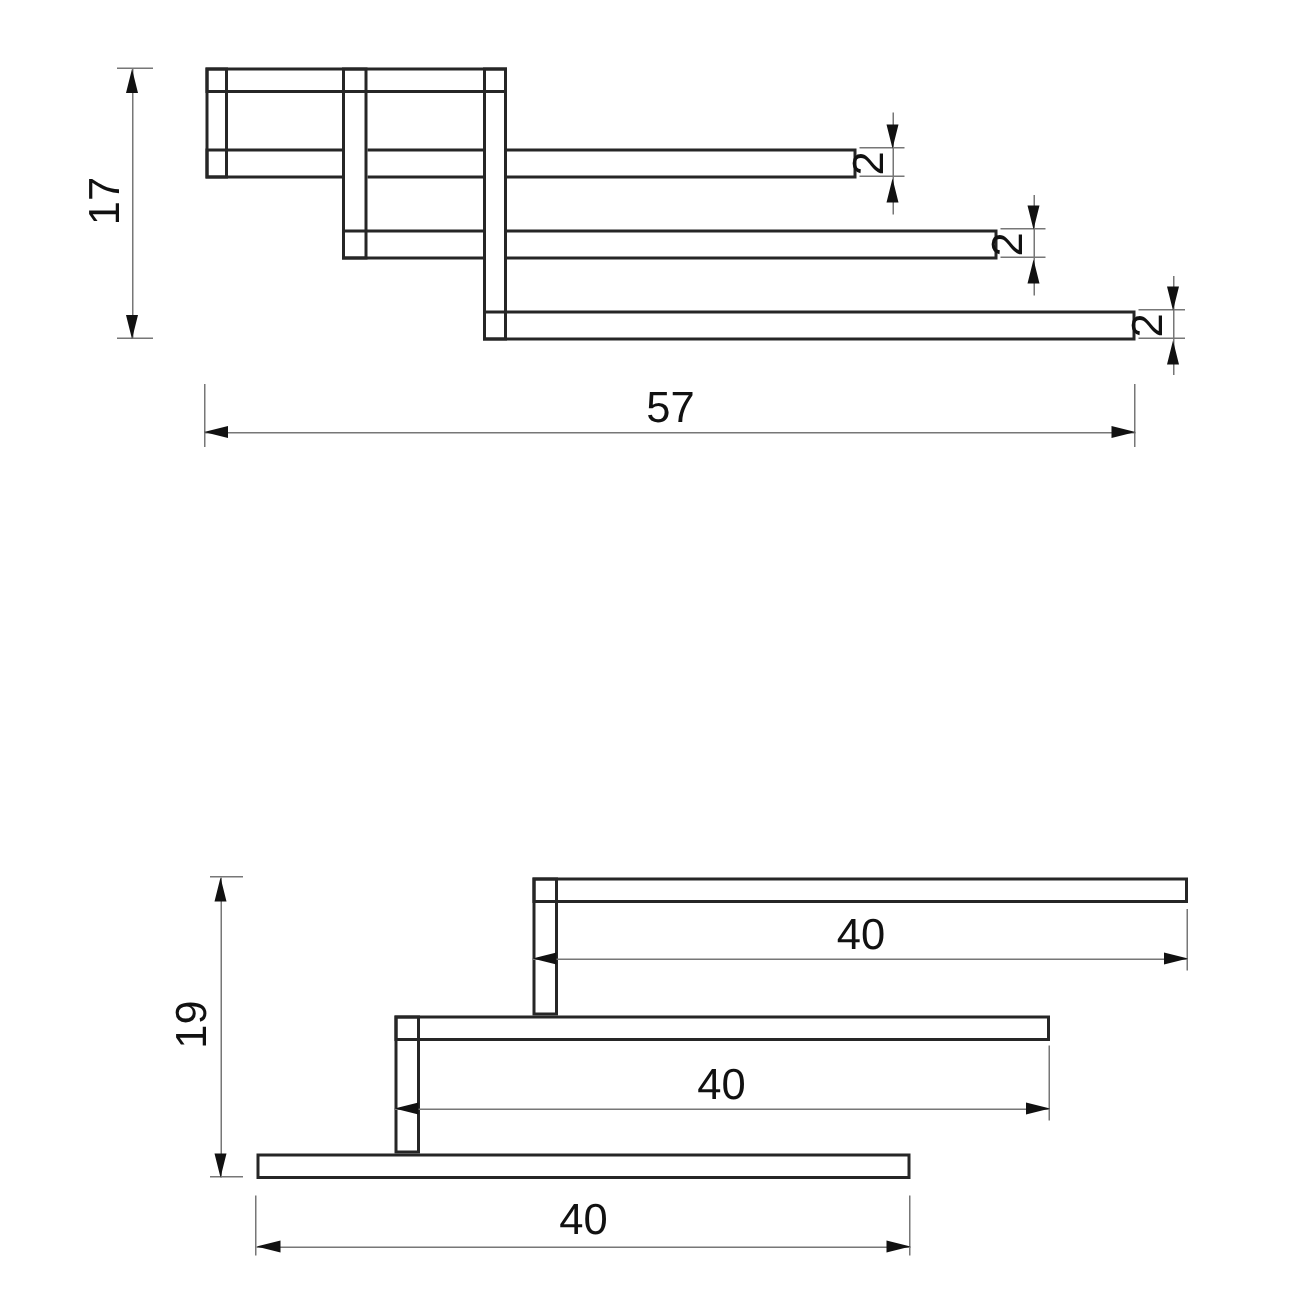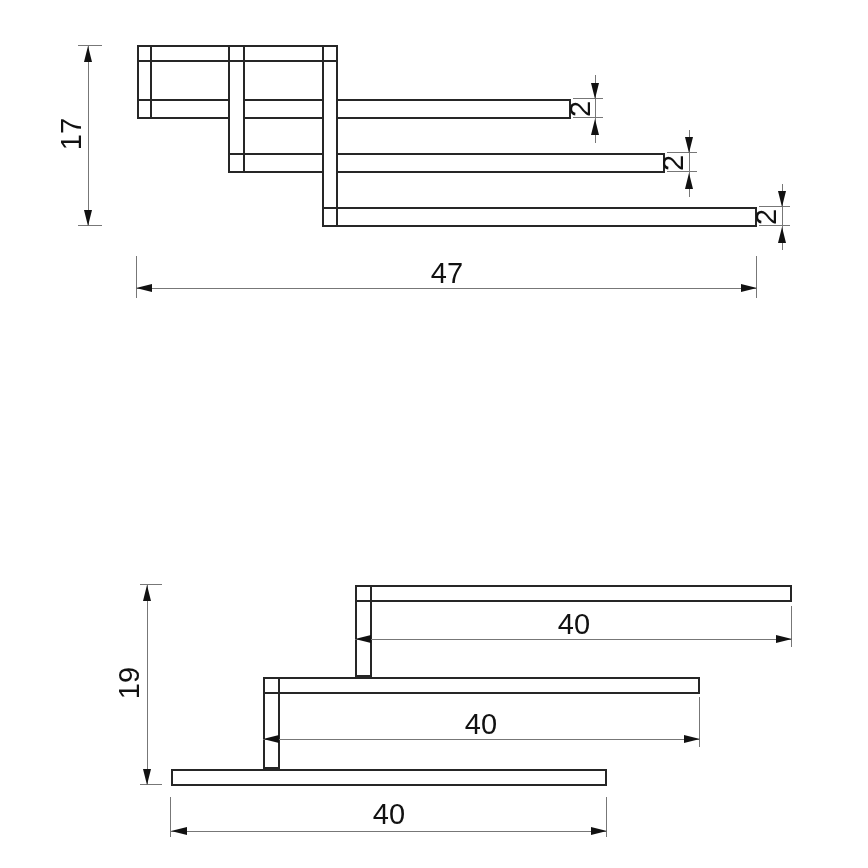--- a/index.html
+++ b/index.html
@@ -67,21 +67,21 @@
     <div class="vl" style="left:88px; top:46px; height:180px;"></div>
     <div class="arr up" style="left:84px; top:46px;"></div>
     <div class="arr down" style="left:84px; top:210px;"></div>
     <div class="lbl rot" style="left:71px; top:134px;">17</div>
 
     <div class="vl" style="left:136px; top:256px; height:42px;"></div>
     <div class="vl" style="left:756px; top:256px; height:42px;"></div>
     <div class="hl" style="left:136px; top:288px; width:621px;"></div>
     <div class="arr left" style="left:136px; top:284px;"></div>
     <div class="arr right" style="left:741px; top:284px;"></div>
-    <div class="lbl" style="left:447px; top:273px;">47</div>
+    <div class="lbl" style="left:447px; top:273px;">57</div>
 
     <div class="hl" style="left:573px; top:98px; width:30px;"></div>
     <div class="hl" style="left:573px; top:117px; width:30px;"></div>
     <div class="vl" style="left:595px; top:75px; height:68px;"></div>
     <div class="arr down" style="left:591px; top:83px;"></div>
     <div class="arr up" style="left:591px; top:119px;"></div>
     <div class="lbl rot" style="left:580px; top:109px;">2</div>
 
     <div class="hl" style="left:667px; top:152px; width:30px;"></div>
     <div class="hl" style="left:667px; top:171px; width:30px;"></div>

